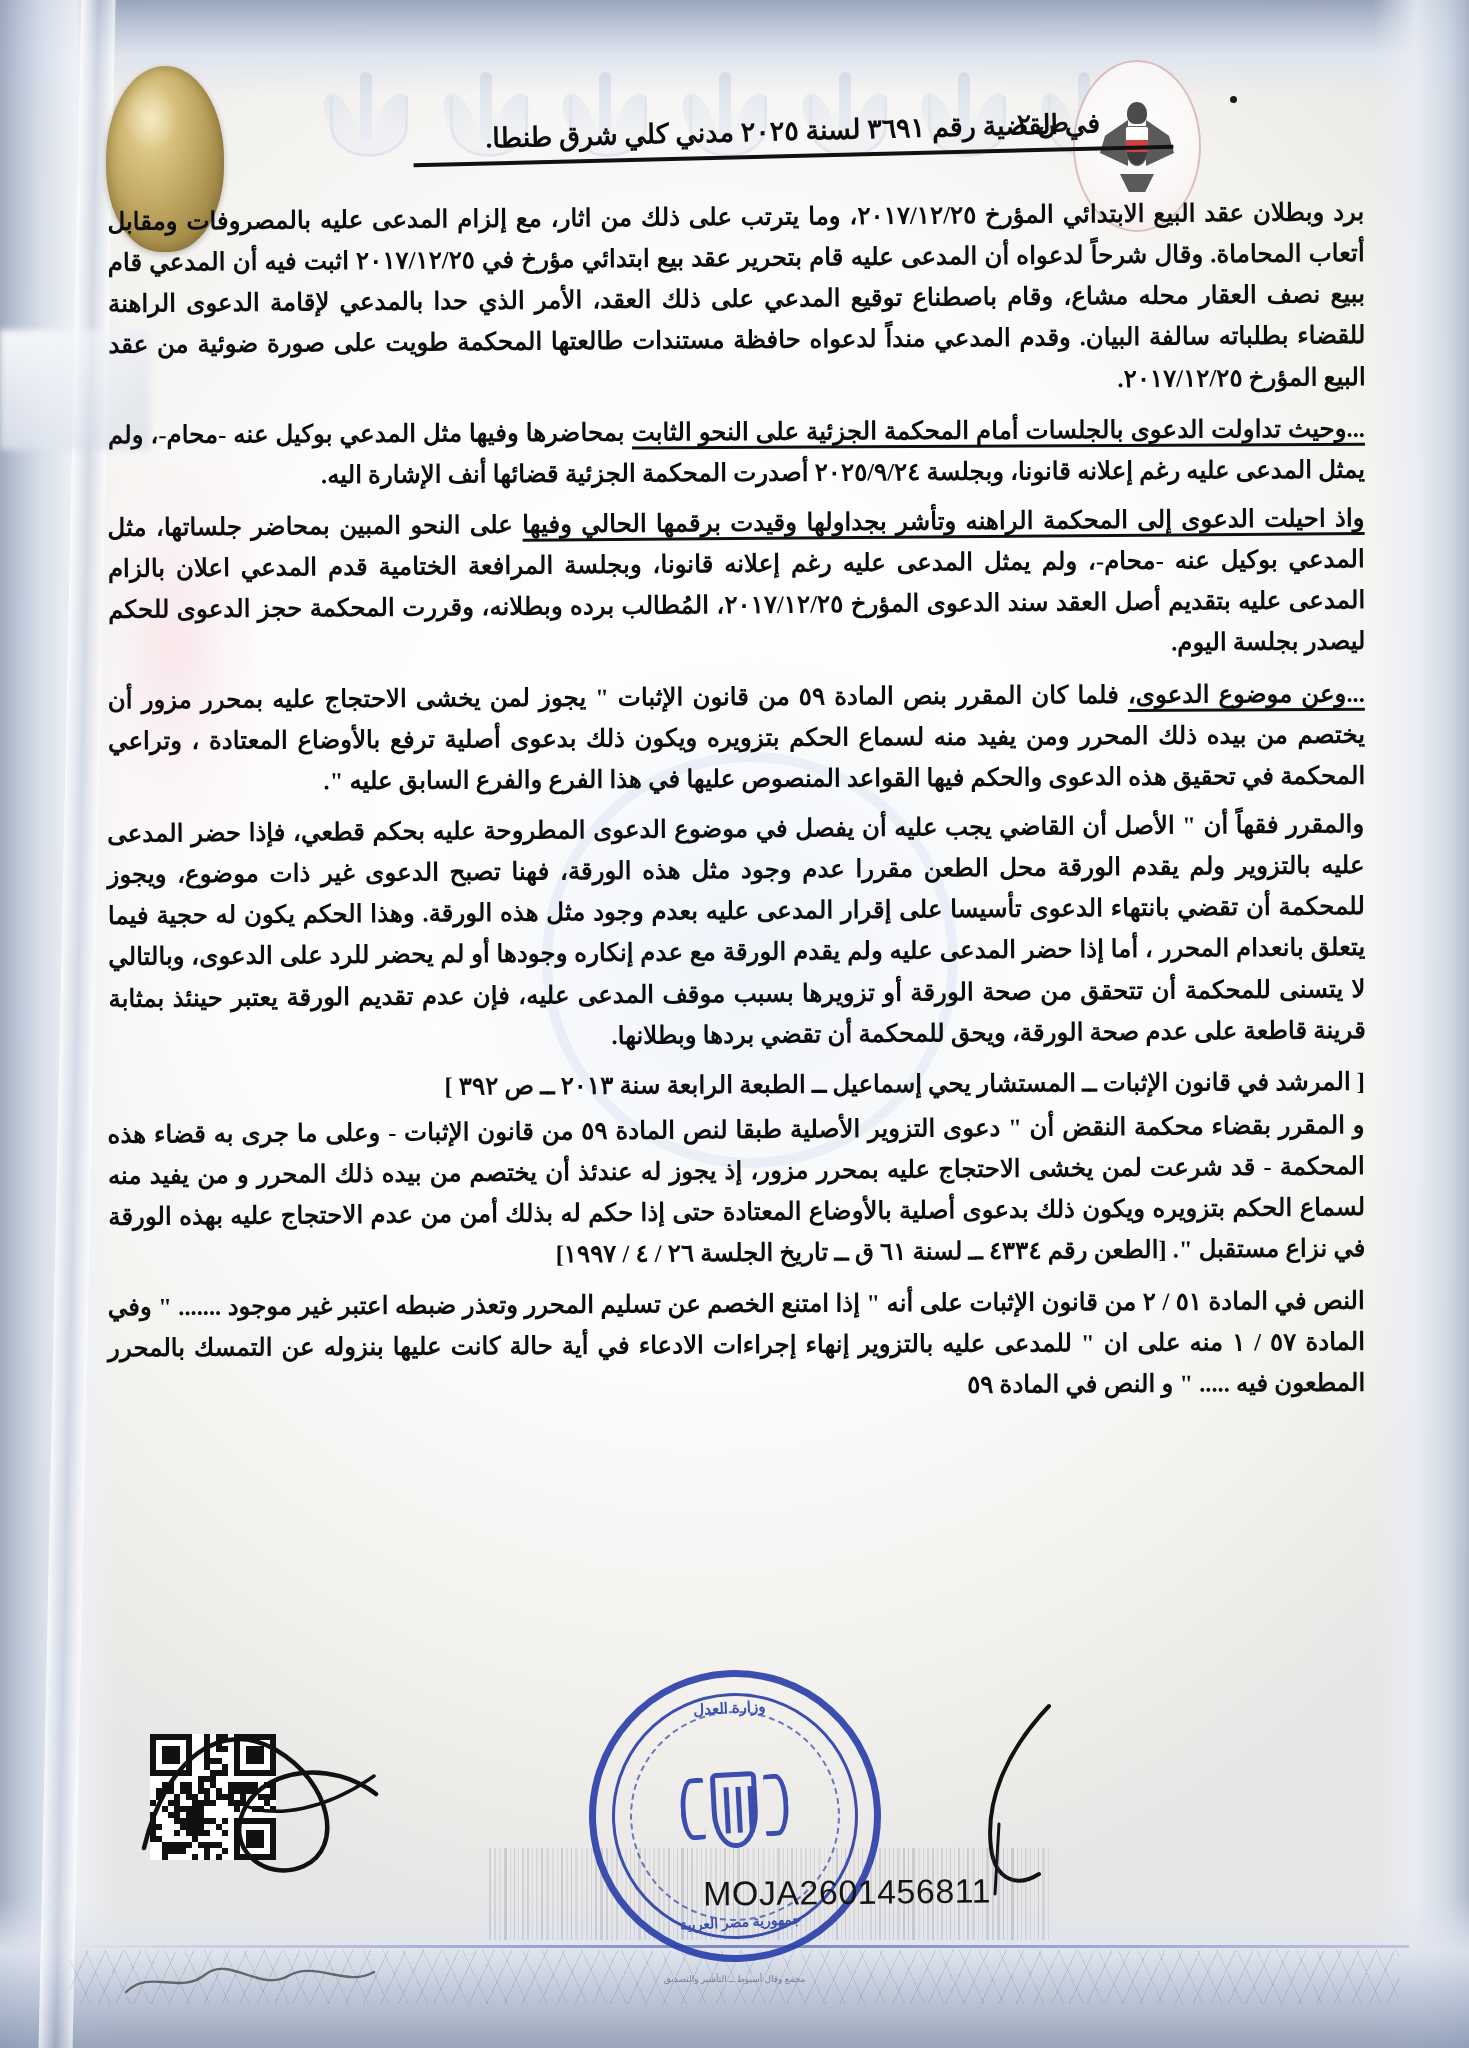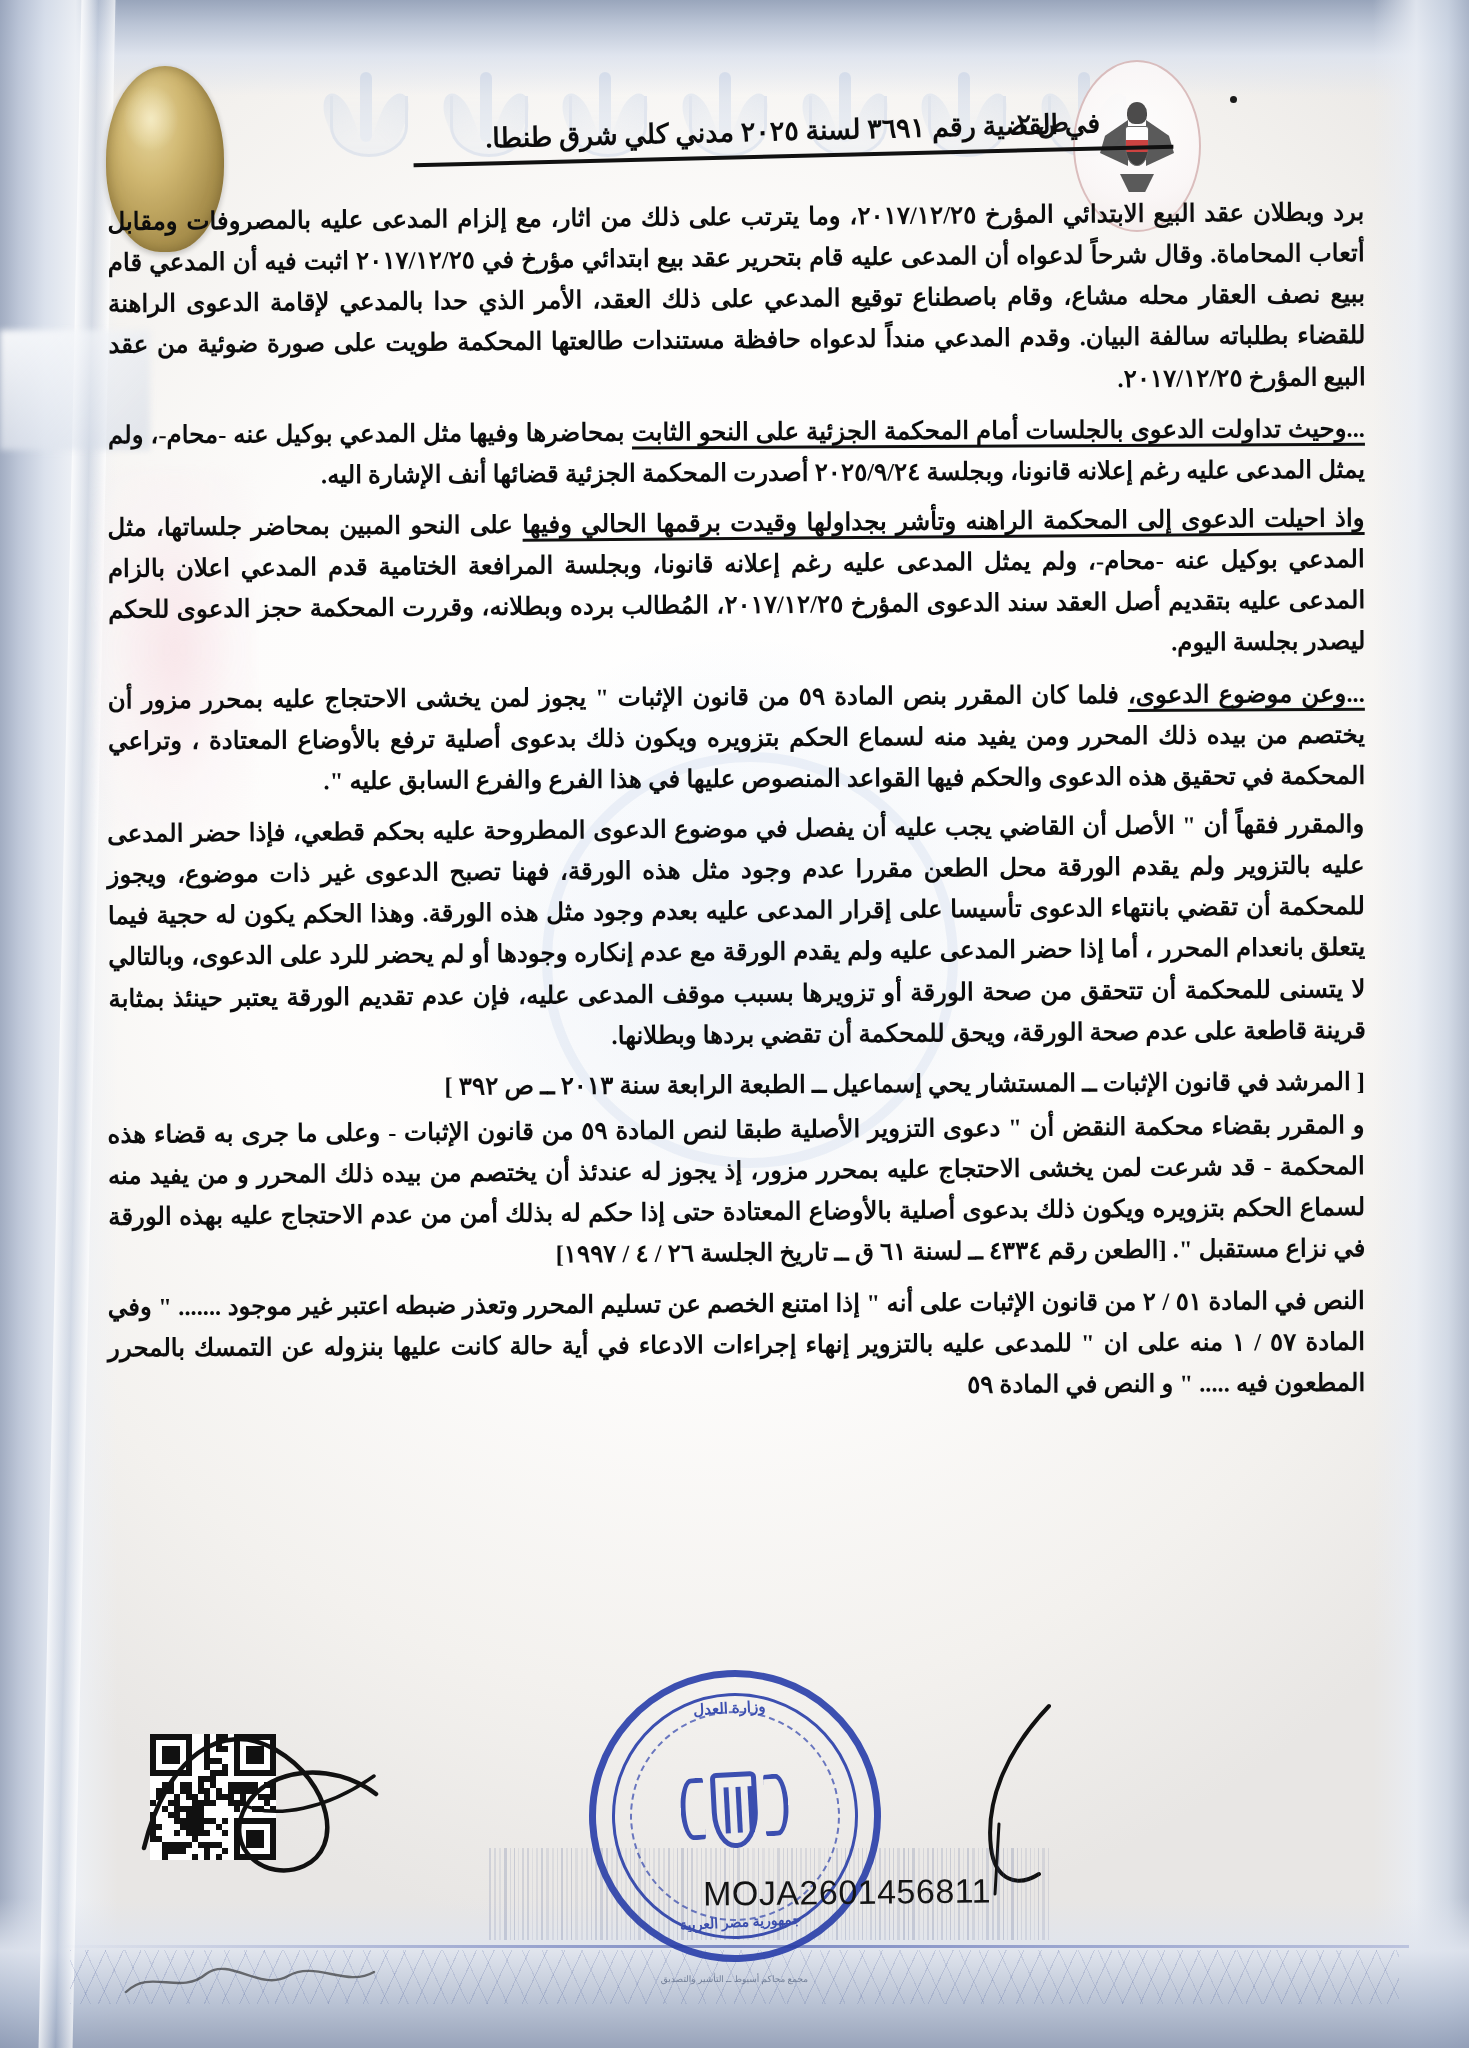--- a/index.html
+++ b/index.html
@@ -977,19 +977,19 @@
       <i style="width: 1.5px; opacity: 0.65;"></i>
       <i style="width: 1.5px; opacity: 0.35;"></i>
       <i style="width: 1.5px; opacity: 0.83;"></i>
       <i style="width: 3px; opacity: 0.61;"></i>
       <i style="width: 1.5px; opacity: 0.61;"></i>
     </div>
   <div class="moja">MOJA2601456811</div>
 
   <div class="perf-line"></div>
   <div class="perf"></div>
-  <div class="tiny-caption">مجمع محاكم أسيوط ــ التأشير والتصديق</div>
+  <div class="tiny-caption">مجمع وقال أسيوط ــ التأشير والتصديق</div>
 
   <svg class="bottom-scribble" viewBox="0 0 260 40">
     <path d="M6,30 C30,6 60,34 86,12 C110,-6 140,30 168,14 C196,-2 226,26 254,10" fill="none" stroke="#2a2a2a" stroke-width="2.4" stroke-linecap="round" opacity=".8"></path>
   </svg>
 
 </div>
 
 </body></html>

